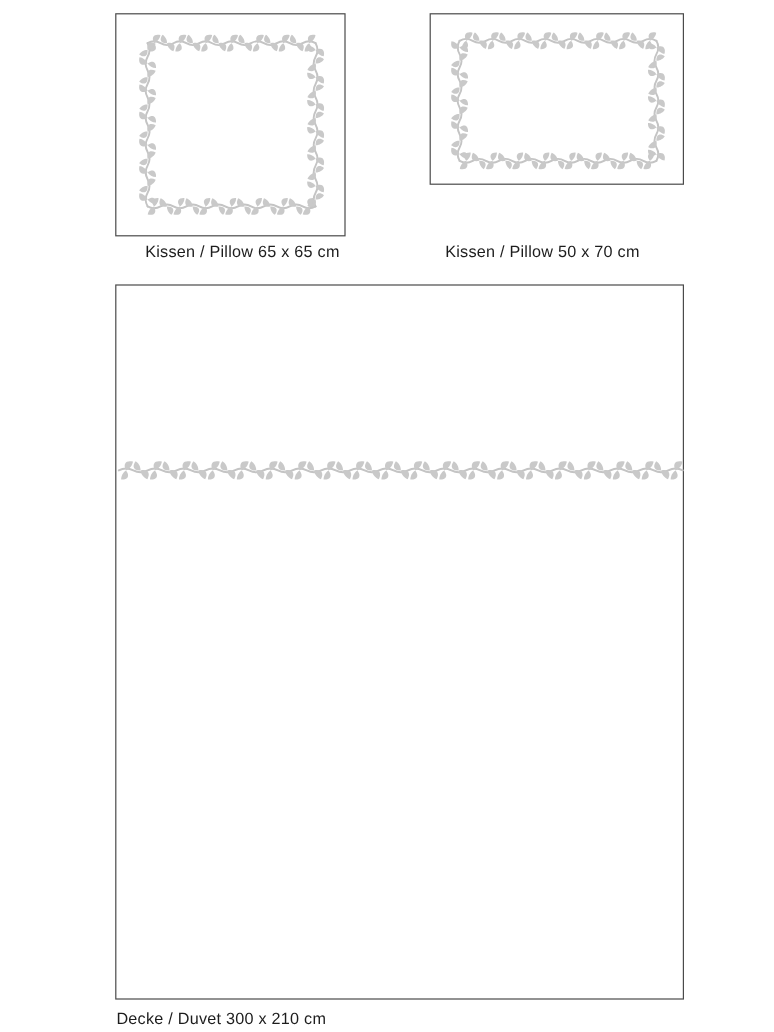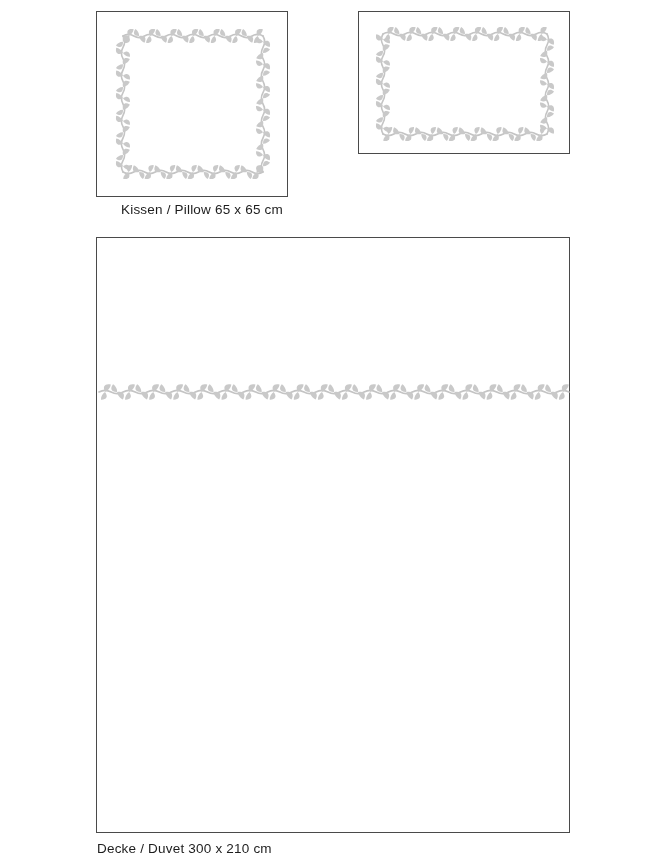--- a/index.html
+++ b/index.html
@@ -307,20 +307,21 @@
           <path d="M0,0 C 2.376,-5.0600000000000005 5.9399999999999995,-4.301 7.92,0 C 5.9399999999999995,1.2650000000000001 2.376,1.518 0,0 Z" class="vine-leaf" fill="#c9c9c9" transform="translate(24,60.888888888888886) rotate(-208)"></path>
           <path d="M0,0 C 2.574,-5.5 6.4350000000000005,-4.675 8.58,0 C 6.4350000000000005,1.375 2.574,1.65 0,0 Z" class="vine-leaf" fill="#c9c9c9" transform="translate(24,49.777777777777786) rotate(-142)"></path>
           <path d="M0,0 C 2.376,-5.0600000000000005 5.9399999999999995,-4.301 7.92,0 C 5.9399999999999995,1.2650000000000001 2.376,1.518 0,0 Z" class="vine-leaf" fill="#c9c9c9" transform="translate(24,49.777777777777786) rotate(28)"></path>
           <path d="M0,0 C 2.574,-5.5 6.4350000000000005,-4.675 8.58,0 C 6.4350000000000005,1.375 2.574,1.65 0,0 Z" class="vine-leaf" fill="#c9c9c9" transform="translate(24,38.66666666666666) rotate(-38)"></path>
           <path d="M0,0 C 2.376,-5.0600000000000005 5.9399999999999995,-4.301 7.92,0 C 5.9399999999999995,1.2650000000000001 2.376,1.518 0,0 Z" class="vine-leaf" fill="#c9c9c9" transform="translate(24,38.66666666666666) rotate(-208)"></path>
           <path d="M0,0 C 2.574,-5.5 6.4350000000000005,-4.675 8.58,0 C 6.4350000000000005,1.375 2.574,1.65 0,0 Z" class="vine-leaf" fill="#c9c9c9" transform="translate(24,27.555555555555557) rotate(-142)"></path>
           <path d="M0,0 C 2.376,-5.0600000000000005 5.9399999999999995,-4.301 7.92,0 C 5.9399999999999995,1.2650000000000001 2.376,1.518 0,0 Z" class="vine-leaf" fill="#c9c9c9" transform="translate(24,27.555555555555557) rotate(28)"></path>
         </g>
     </svg>
   </div>
+  <div class="caption" id="pillow-rect-caption">Kissen / Pillow 50 x 70 cm</div>
 
   <div class="panel" id="duvet-panel">
     <svg class="vine-svg" width="474" height="596" viewBox="0 0 474 596">
       <g id="dv-vine">
           <path d="M2,154 Q8.0,150.8 14.1,154.0 Q20.1,157.2 26.1,154.0 Q32.1,150.8 38.2,154.0 Q44.2,157.2 50.2,154.0 Q56.2,150.8 62.3,154.0 Q68.3,157.2 74.3,154.0 Q80.3,150.8 86.4,154.0 Q92.4,157.2 98.4,154.0 Q104.4,150.8 110.5,154.0 Q116.5,157.2 122.5,154.0 Q128.5,150.8 134.6,154.0 Q140.6,157.2 146.6,154.0 Q152.6,150.8 158.7,154.0 Q164.7,157.2 170.7,154.0 Q176.7,150.8 182.8,154.0 Q188.8,157.2 194.8,154.0 Q200.8,150.8 206.9,154.0 Q212.9,157.2 218.9,154.0 Q224.9,150.8 231.0,154.0 Q237.0,157.2 243.0,154.0 Q249.1,150.8 255.1,154.0 Q261.1,157.2 267.1,154.0 Q273.2,150.8 279.2,154.0 Q285.2,157.2 291.2,154.0 Q297.3,150.8 303.3,154.0 Q309.3,157.2 315.3,154.0 Q321.4,150.8 327.4,154.0 Q333.4,157.2 339.4,154.0 Q345.5,150.8 351.5,154.0 Q357.5,157.2 363.5,154.0 Q369.6,150.8 375.6,154.0 Q381.6,157.2 387.6,154.0 Q393.7,150.8 399.7,154.0 Q405.7,157.2 411.7,154.0 Q417.8,150.8 423.8,154.0 Q429.8,157.2 435.8,154.0 Q441.9,150.8 447.9,154.0 Q453.9,157.2 459.9,154.0 Q466.0,150.8 472.0,154.0" class="vine-stem" stroke="#c9c9c9" stroke-width="1.6" stroke-linecap="round"></path>
           <path d="M0,0 C 2.808,-6 7.02,-5.1 9.36,0 C 7.02,1.5 2.808,1.7999999999999998 0,0 Z" class="vine-leaf" fill="#c9c9c9" transform="translate(8.025641025641026,154) rotate(-52)"></path>
           <path d="M0,0 C 2.592,-5.5200000000000005 6.48,-4.692 8.64,0 C 6.48,1.3800000000000001 2.592,1.6560000000000001 0,0 Z" class="vine-leaf" fill="#c9c9c9" transform="translate(8.025641025641026,154) rotate(118)"></path>
           <path d="M0,0 C 2.808,-6 7.02,-5.1 9.36,0 C 7.02,1.5 2.808,1.7999999999999998 0,0 Z" class="vine-leaf" fill="#c9c9c9" transform="translate(20.076923076923077,154) rotate(52)"></path>
           <path d="M0,0 C 2.592,-5.5200000000000005 6.48,-4.692 8.64,0 C 6.48,1.3800000000000001 2.592,1.6560000000000001 0,0 Z" class="vine-leaf" fill="#c9c9c9" transform="translate(20.076923076923077,154) rotate(-118)"></path>
           <path d="M0,0 C 2.808,-6 7.02,-5.1 9.36,0 C 7.02,1.5 2.808,1.7999999999999998 0,0 Z" class="vine-leaf" fill="#c9c9c9" transform="translate(32.128205128205124,154) rotate(-52)"></path>

